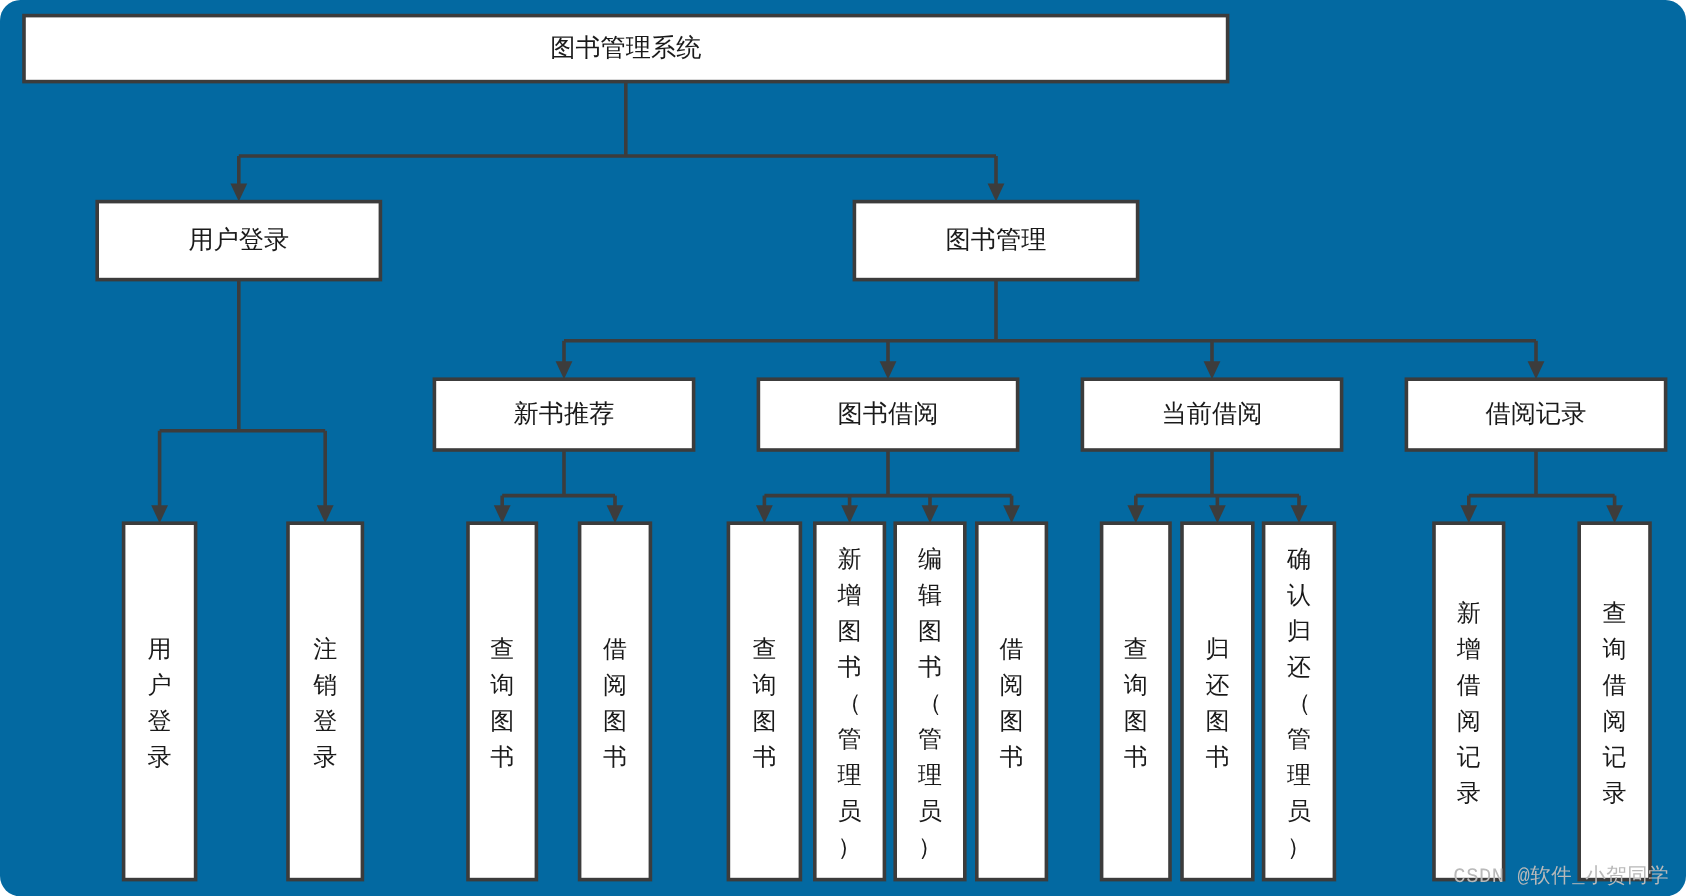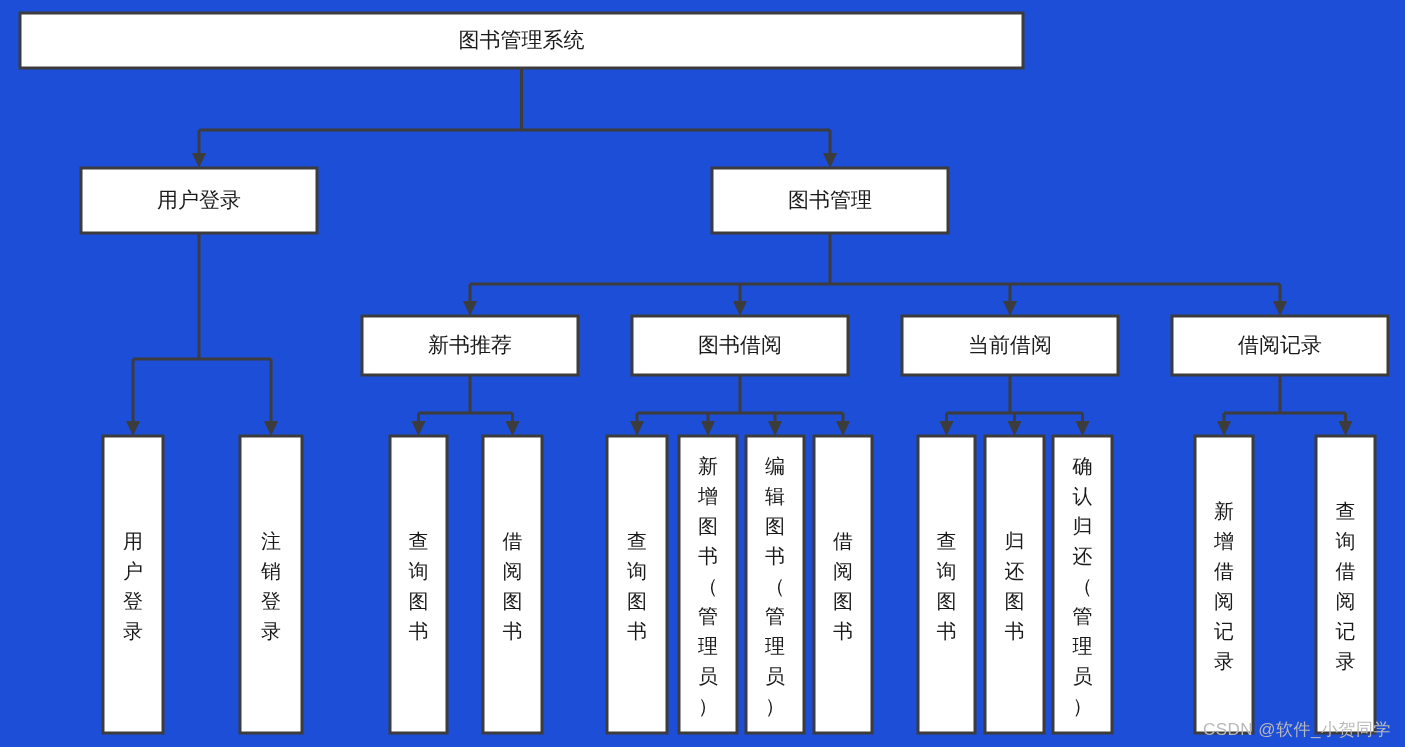--- a/index.html
+++ b/index.html
@@ -12,21 +12,22 @@
     width: 1405px;
     height: 747px;
     font-family: "Liberation Sans", "DejaVu Sans", sans-serif;
     overflow: hidden;
     position: relative;
   }
   #diagram-root {
     position: relative;
     width: 1405px;
     height: 747px;
-    background: #1d4ed8;
+    background: #0369a1;
+    border-radius: 17px;
   }
   svg#tree-svg {
     position: absolute;
     left: 0;
     top: 0;
     width: 1405px;
     height: 747px;
     display: block;
   }
   .node-box {
@@ -54,21 +55,21 @@
   .node-label-v {
     font-family: "Liberation Sans", "DejaVu Sans", sans-serif;
     font-size: 20px;
     fill: #1a1a1a;
     text-anchor: middle;
   }
   .watermark {
     position: absolute;
     right: 14px;
     bottom: 6px;
-    font-family: Liberation Sans, sans-serif;
+    font-family: Liberation Mono, monospace;
     font-size: 17px;
     color: #b9b9b9;
     letter-spacing: 0.5px;
     white-space: nowrap;
     user-select: none;
     text-align: right;
   }
 </style>
 </head>
 <body>

